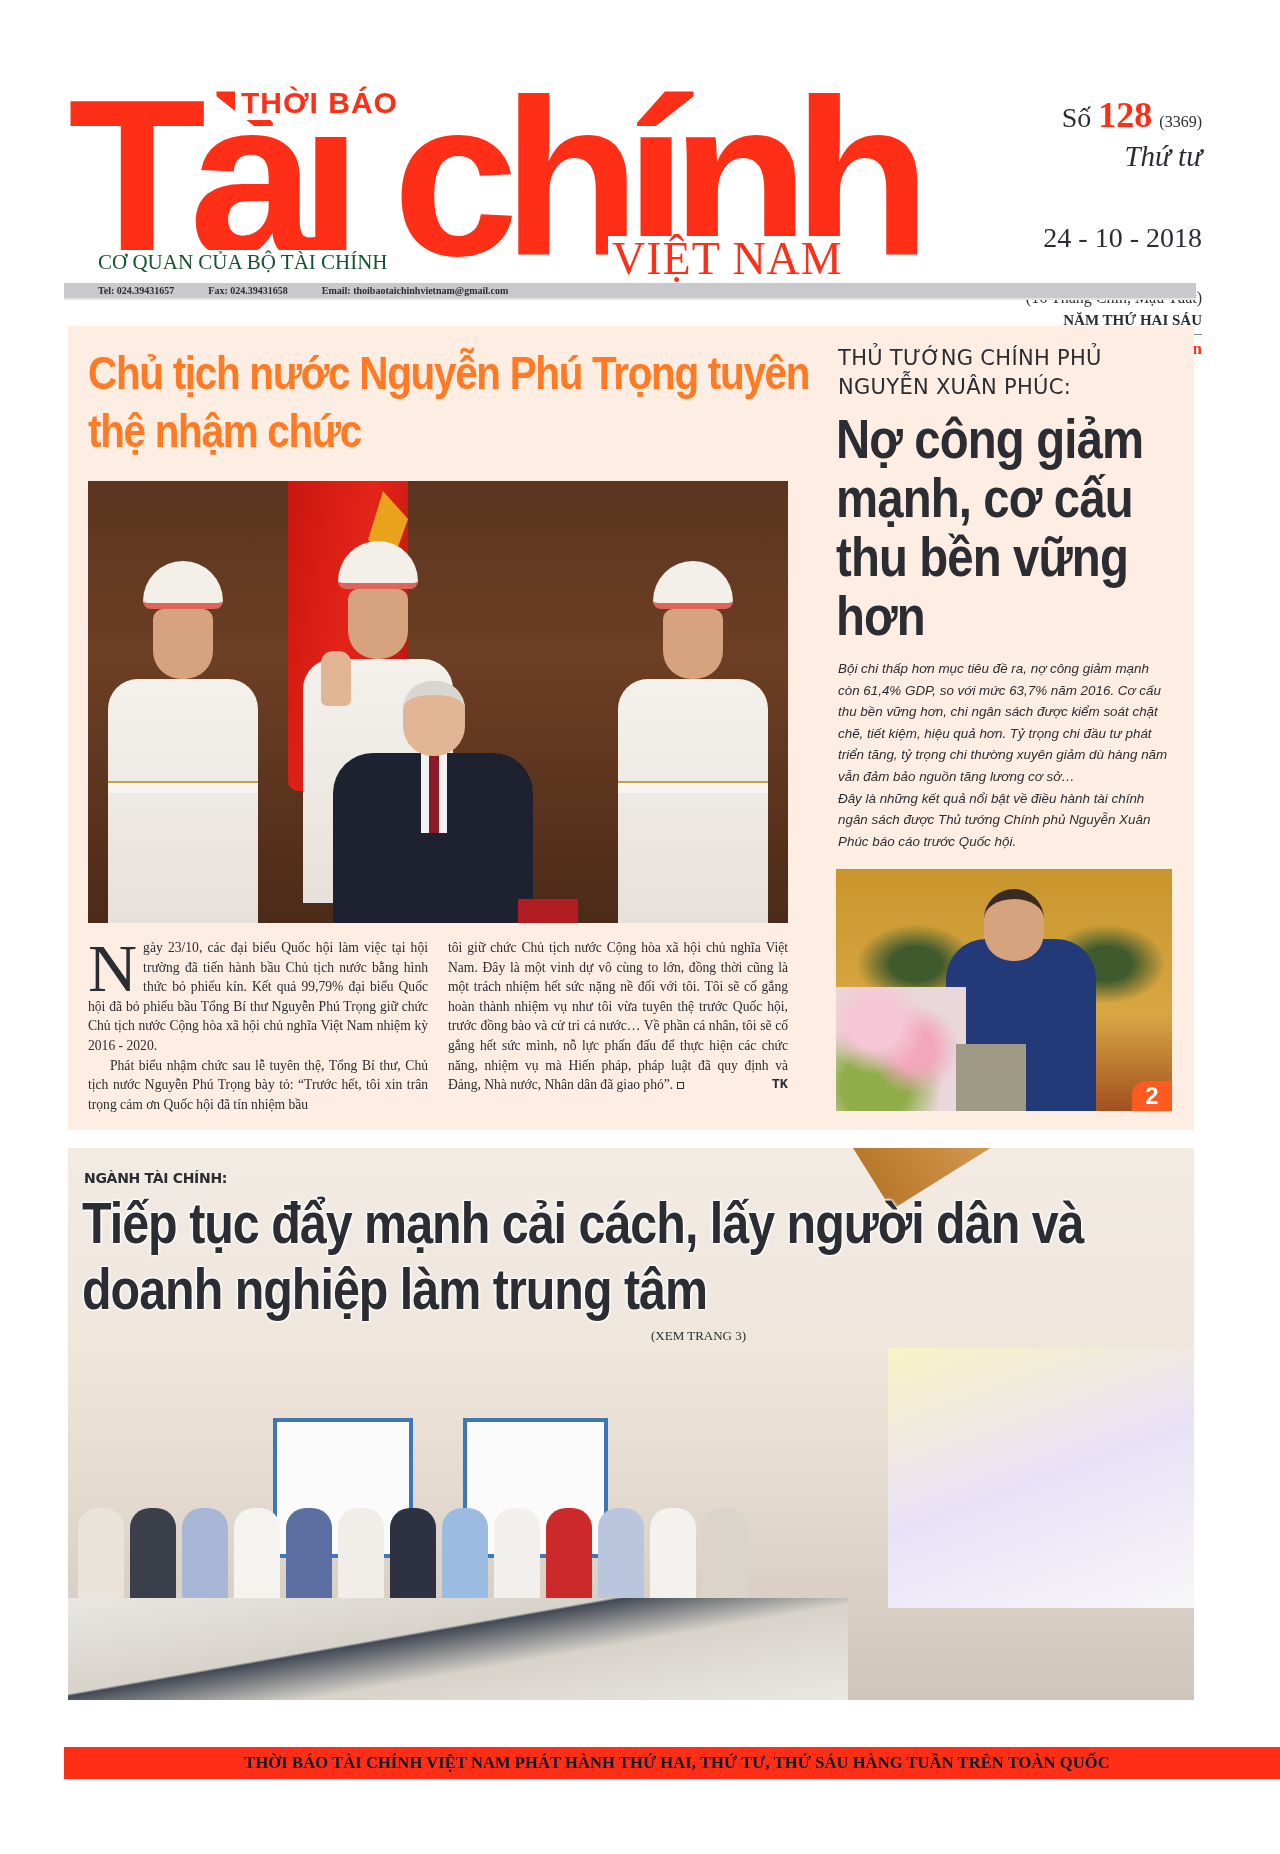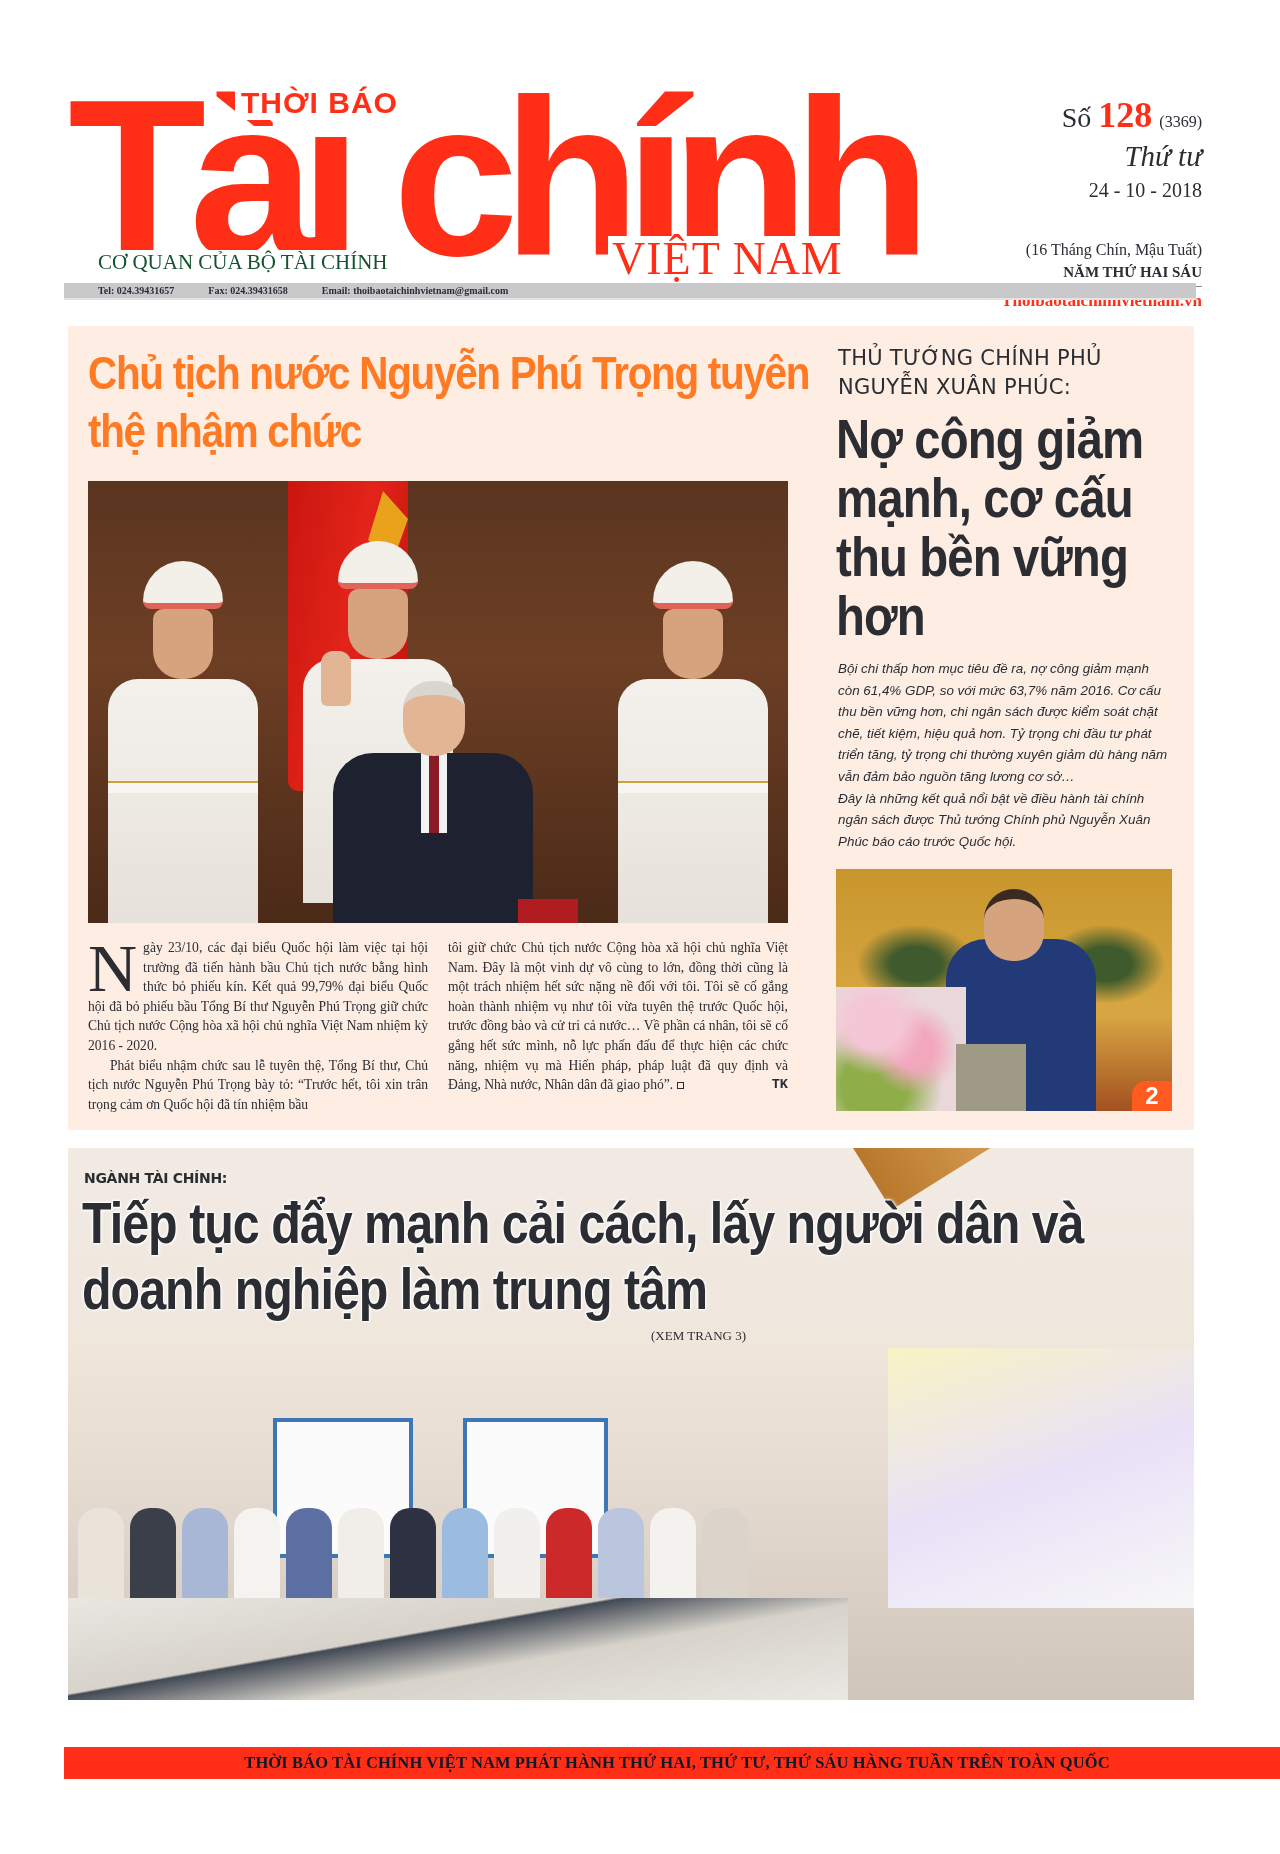--- a/index.html
+++ b/index.html
@@ -30,21 +30,21 @@
     position: absolute; left: 30px; top: 172px;
     font-family: "Liberation Serif", serif; color: #14532d;
     font-size: 21px; letter-spacing: 0; background:#fff; padding-right:6px;
   }
 
   .issue { position: absolute; right: 78px; top: 98px; width: 260px; text-align: right; }
   .issue .num-line { font-size: 28px; color: #2b2d33; line-height: 34px; }
   .issue .num { color: #ff2e17; font-weight: 700; font-size: 36px; }
   .issue .serial { font-size: 16px; }
   .issue .dow { font-style: italic; font-size: 29px; line-height: 34px; }
-  .issue .date { font-size: 20px; line-height: 34px; }
+  .issue .date { font-size: 28px; line-height: 34px; margin-top: 48px; }
   .issue .lunar { font-size: 16px; line-height: 22px; margin-top: 32px; }
   .issue .year { font-size: 15px; font-weight: 700; line-height: 22px; border-bottom: 1px solid #888; padding-bottom: 3px; display:inline-block; width: 172px; }
   .issue .site { font-size: 17px; color: #ff2e17; font-weight: 700; line-height: 28px; }
 
   .contact-bar {
     position: absolute; left: 64px; top: 283px; width: 1132px; height: 17px;
     background: #c9c9cb; font-size: 10px; font-weight: 700; color: #2b2d33;
     display: flex; align-items: center; gap: 34px; padding-left: 34px;
     border-bottom: 2px solid #e3e3e3;
   }

